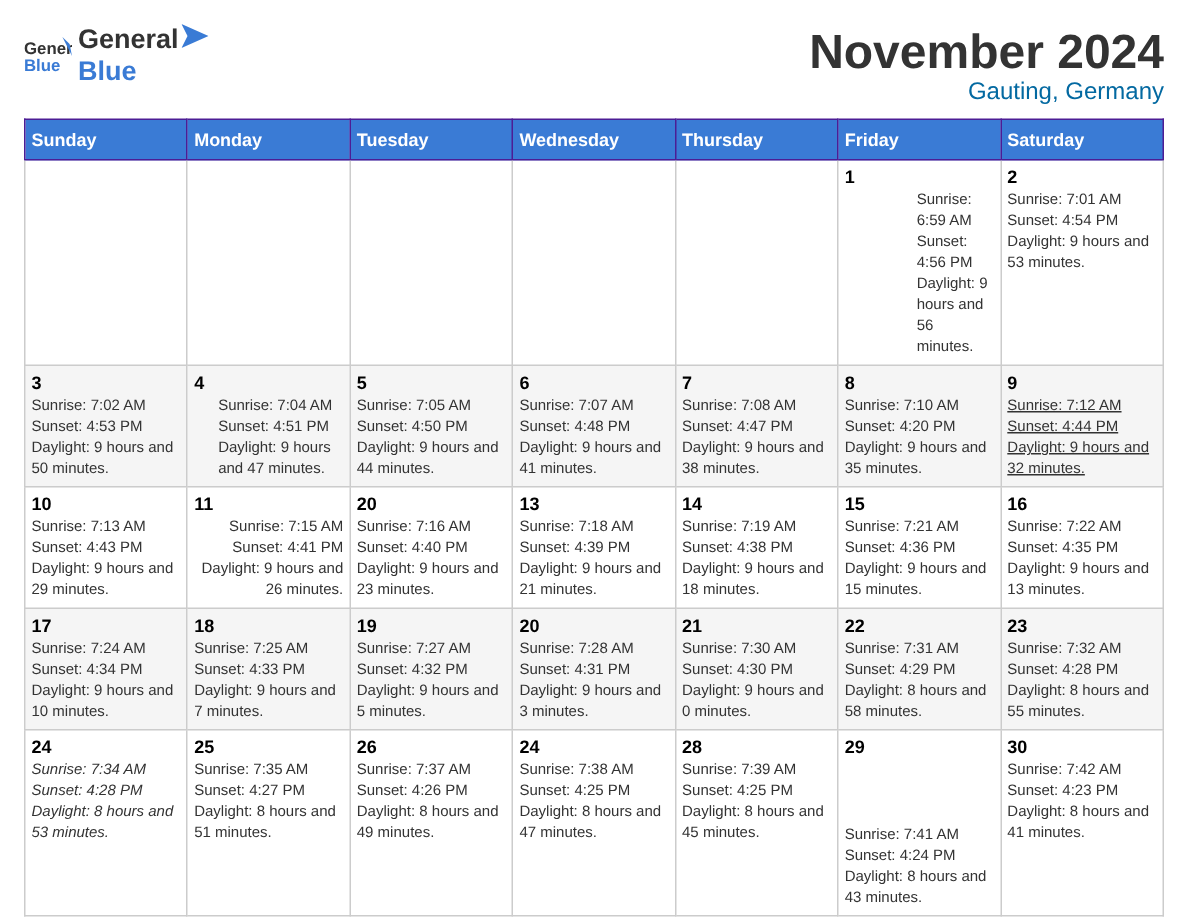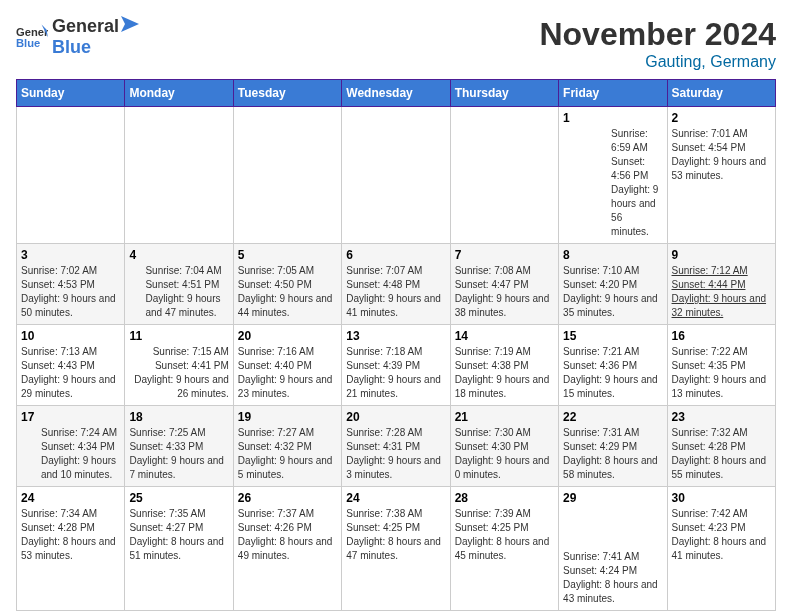--- a/index.html
+++ b/index.html
@@ -232,21 +232,21 @@
         <td>
           <span class="day-number">16</span>
           <div class="day-info" style="white-space: pre-line;">Sunrise: 7:22 AM
 Sunset: 4:35 PM
 Daylight: 9 hours and 13 minutes.</div>
         </td>
       </tr>
       <tr>
         <td>
           <span class="day-number">17</span>
-          <div class="day-info" style="white-space: pre-line; margin-left: 20px;">Sunrise: 7:24 AM
+          <div class="day-info" style="white-space: pre-line;">Sunrise: 7:24 AM
 Sunset: 4:34 PM
 Daylight: 9 hours and 10 minutes.</div>
         </td>
         <td>
           <span class="day-number">18</span>
           <div class="day-info" style="white-space: pre-line;">Sunrise: 7:25 AM
 Sunset: 4:33 PM
 Daylight: 9 hours and 7 minutes.</div>
         </td>
         <td>
@@ -276,21 +276,21 @@
         <td>
           <span class="day-number">23</span>
           <div class="day-info" style="white-space: pre-line;">Sunrise: 7:32 AM
 Sunset: 4:28 PM
 Daylight: 8 hours and 55 minutes.</div>
         </td>
       </tr>
       <tr>
         <td>
           <span class="day-number">24</span>
-          <div class="day-info" style="white-space: pre-line;">Sunrise: 7:34 AM
+          <div class="day-info" style="white-space: pre-line; font-style: italic;">Sunrise: 7:34 AM
 Sunset: 4:28 PM
 Daylight: 8 hours and 53 minutes.</div>
         </td>
         <td>
           <span class="day-number">25</span>
           <div class="day-info" style="white-space: pre-line;">Sunrise: 7:35 AM
 Sunset: 4:27 PM
 Daylight: 8 hours and 51 minutes.</div>
         </td>
         <td>

